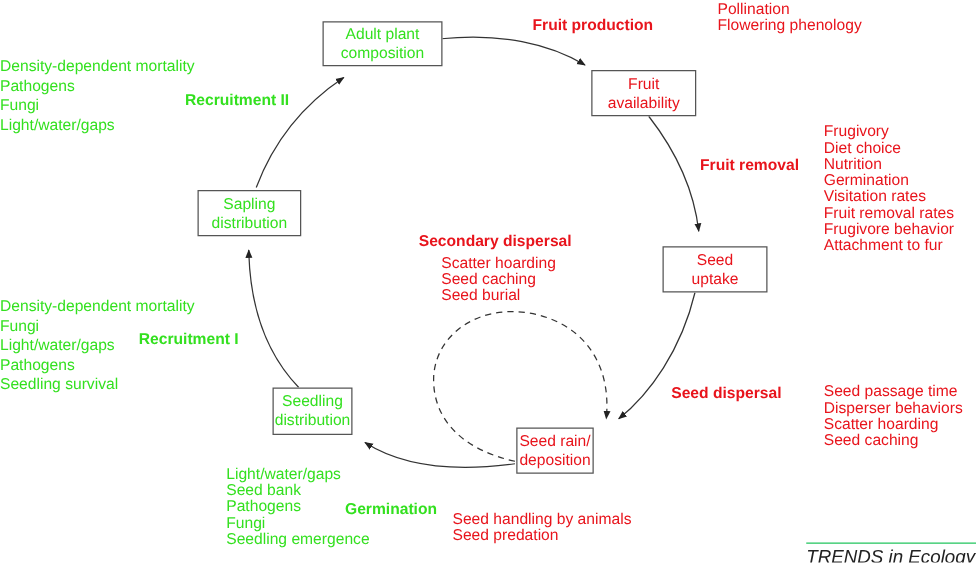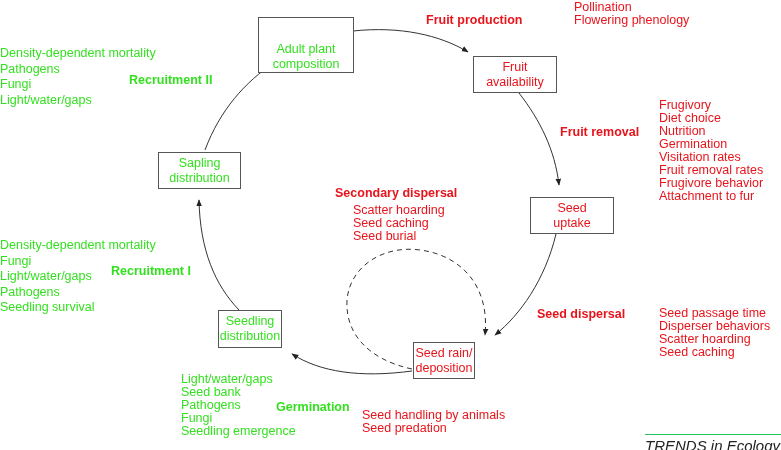--- a/index.html
+++ b/index.html
@@ -29,21 +29,21 @@
   </defs>
   <path d="M353,31 C400,26 440,35 468,52" fill="none" stroke="#333" stroke-width="1" marker-end="url(#ah)"></path>
   <path d="M519,93 C540,120 555,150 559,185" fill="none" stroke="#333" stroke-width="1" marker-end="url(#ah)"></path>
   <path d="M556,234 C545,280 520,315 495,335" fill="none" stroke="#333" stroke-width="1" marker-end="url(#ah)"></path>
   <path d="M412,371 C360,378 320,372 292,354" fill="none" stroke="#333" stroke-width="1" marker-end="url(#ah)"></path>
   <path d="M239,310 C215,285 200,250 199,200" fill="none" stroke="#333" stroke-width="1" marker-end="url(#ah)"></path>
   <path d="M205,150 C220,110 245,82 275,62" fill="none" stroke="#333" stroke-width="1" marker-end="url(#ah)"></path>
   <path d="M412,369 C370,360 345,335 347,300 C350,265 385,245 420,250 C460,255 490,285 485,335" fill="none" stroke="#333" stroke-width="1" stroke-dasharray="5,4" marker-end="url(#ah)"></path>
 </svg>
 
-<div class="box green" style="left:258px;top:17px;width:96px;height:56px;align-items:flex-end;">
+<div class="box green" style="left:258px;top:17px;width:96px;height:36px;">
   <span style="white-space:pre;">Adult plant
 composition</span>
 </div>
 <div class="box red" style="left:473px;top:56px;width:84px;height:37px;">
   <span style="white-space:pre;">Fruit
 availability</span>
 </div>
 <div class="box red" style="left:518px;top:197px;width:84px;height:37px;margin-left:12px;">
   <span style="white-space:pre;">Seed
 uptake</span>
@@ -109,21 +109,21 @@
 
 <div class="abs green head" style="left:111px;top:264px;">Recruitment I</div>
 <div class="abs green glist" style="left:0px;top:238px;">
   <div>Density-dependent mortality</div>
   <div>Fungi</div>
   <div>Light/water/gaps</div>
   <div>Pathogens</div>
   <div>Seedling survival</div>
 </div>
 
-<div class="abs green head" style="left:129px;top:73px;">Recruitment II</div>
+<div class="abs green head" style="left:148px;top:73px;">Recruitment II</div>
 <div class="abs green glist" style="left:0px;top:46px;">
   <div>Density-dependent mortality</div>
   <div>Pathogens</div>
   <div>Fungi</div>
   <div>Light/water/gaps</div>
 </div>
 
 <div class="abs credit" style="left:645px;top:434px;">TRENDS in Ecology &amp; Evolution</div>
 
 </body></html>

